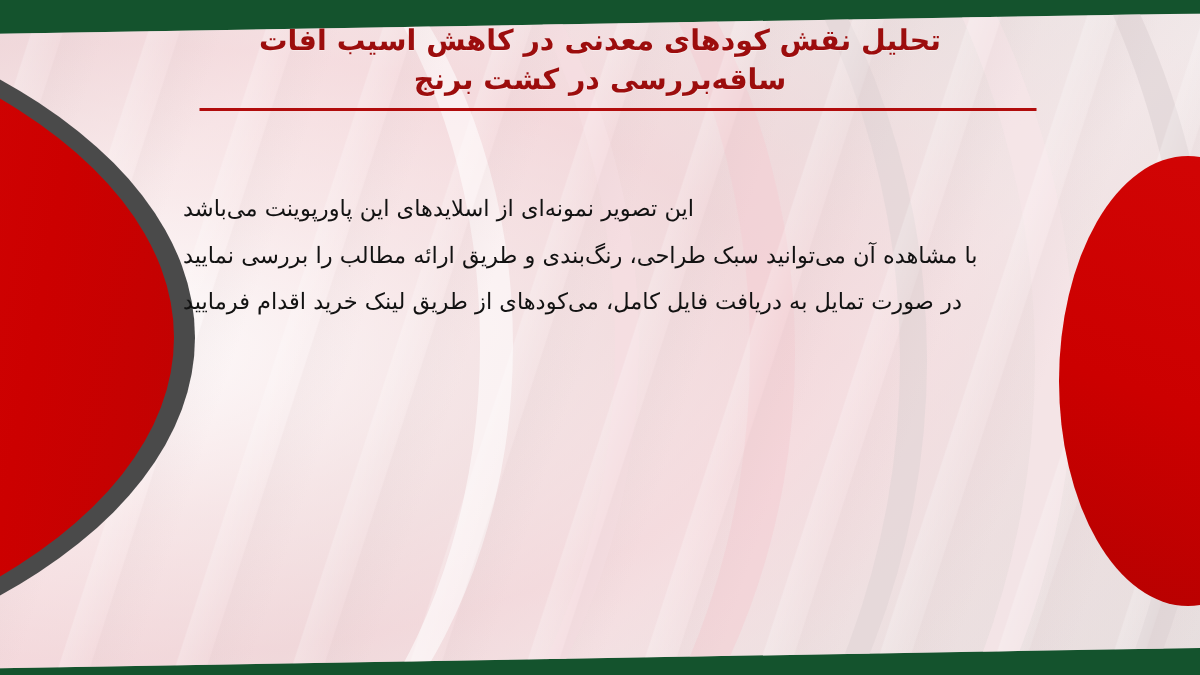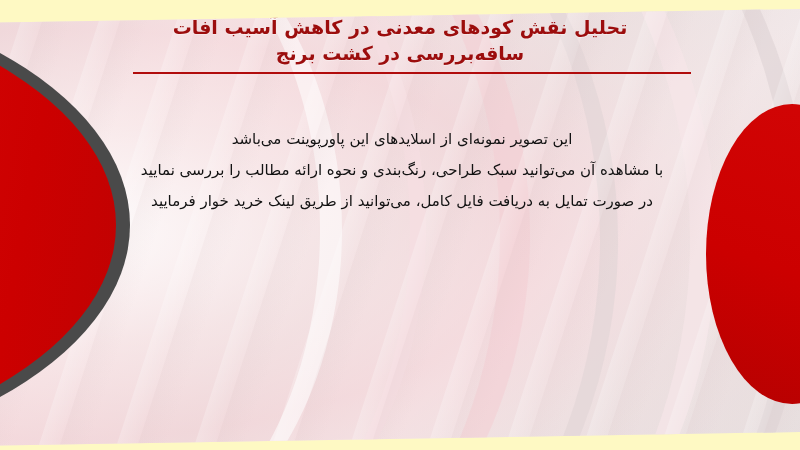--- a/index.html
+++ b/index.html
@@ -6,21 +6,21 @@
   body{
     width:800px;height:450px;overflow:hidden;
     background:#3f3f3f;
     font-family:"DejaVu Sans","Liberation Sans",sans-serif;
   }
 
   
   #slide{
     position:relative;
     width:800px;height:450px;
-    background:#fef9c3;
+    background:#14532d;
     overflow:hidden;
     margin-left:24px;
   }
 
   
   .plate{
     position:absolute;
     left:0;top:0;width:800px;height:450px;
     overflow:hidden;
     clip-path:polygon(0 5.0%, 100% 2.0%, 100% 96.0%, 0 99.0%);
@@ -109,21 +109,21 @@
     width:558px;height:0;
     border-top:2px solid #b10c0c;
   }
 
   
   .body-wrap{
     position:absolute;
     right:118px;top:124px;
     width:560px;
     direction:rtl;
-    text-align:center;
+    text-align:left;
   }
   .body-line{
     color:#121212;
     font-size:15px;
     line-height:31px;
     white-space:nowrap;
     direction:rtl;
   }
 </style>
 </head>
@@ -153,18 +153,18 @@
     <div class="right-ellipse"></div>
 
     <div class="title-wrap">
       <div class="title-line">تحلیل نقش کودهای معدنی در کاهش آسیب آفات</div>
       <div class="title-line">ساقه‌بررسی در کشت برنج</div>
     </div>
     <div class="title-rule"></div>
 
     <div class="body-wrap">
       <div class="body-line">این تصویر نمونه‌ای از اسلایدهای این پاورپوینت می‌باشد</div>
-      <div class="body-line">با مشاهده آن می‌توانید سبک طراحی، رنگ‌بندی و نحوه ارائه مطالب را بررسی نمایید</div>
-      <div class="body-line">در صورت تمایل به دریافت فایل کامل، می‌توانید از طریق لینک خرید خوار فرمایید</div>
+      <div class="body-line">با مشاهده آن می‌توانید سبک طراحی، رنگ‌بندی و طریق ارائه مطالب را بررسی نمایید</div>
+      <div class="body-line">در صورت تمایل به دریافت فایل کامل، می‌کودهای از طریق لینک خرید اقدام فرمایید</div>
     </div>
 
   </div>
 </div>
 
 </body></html>

